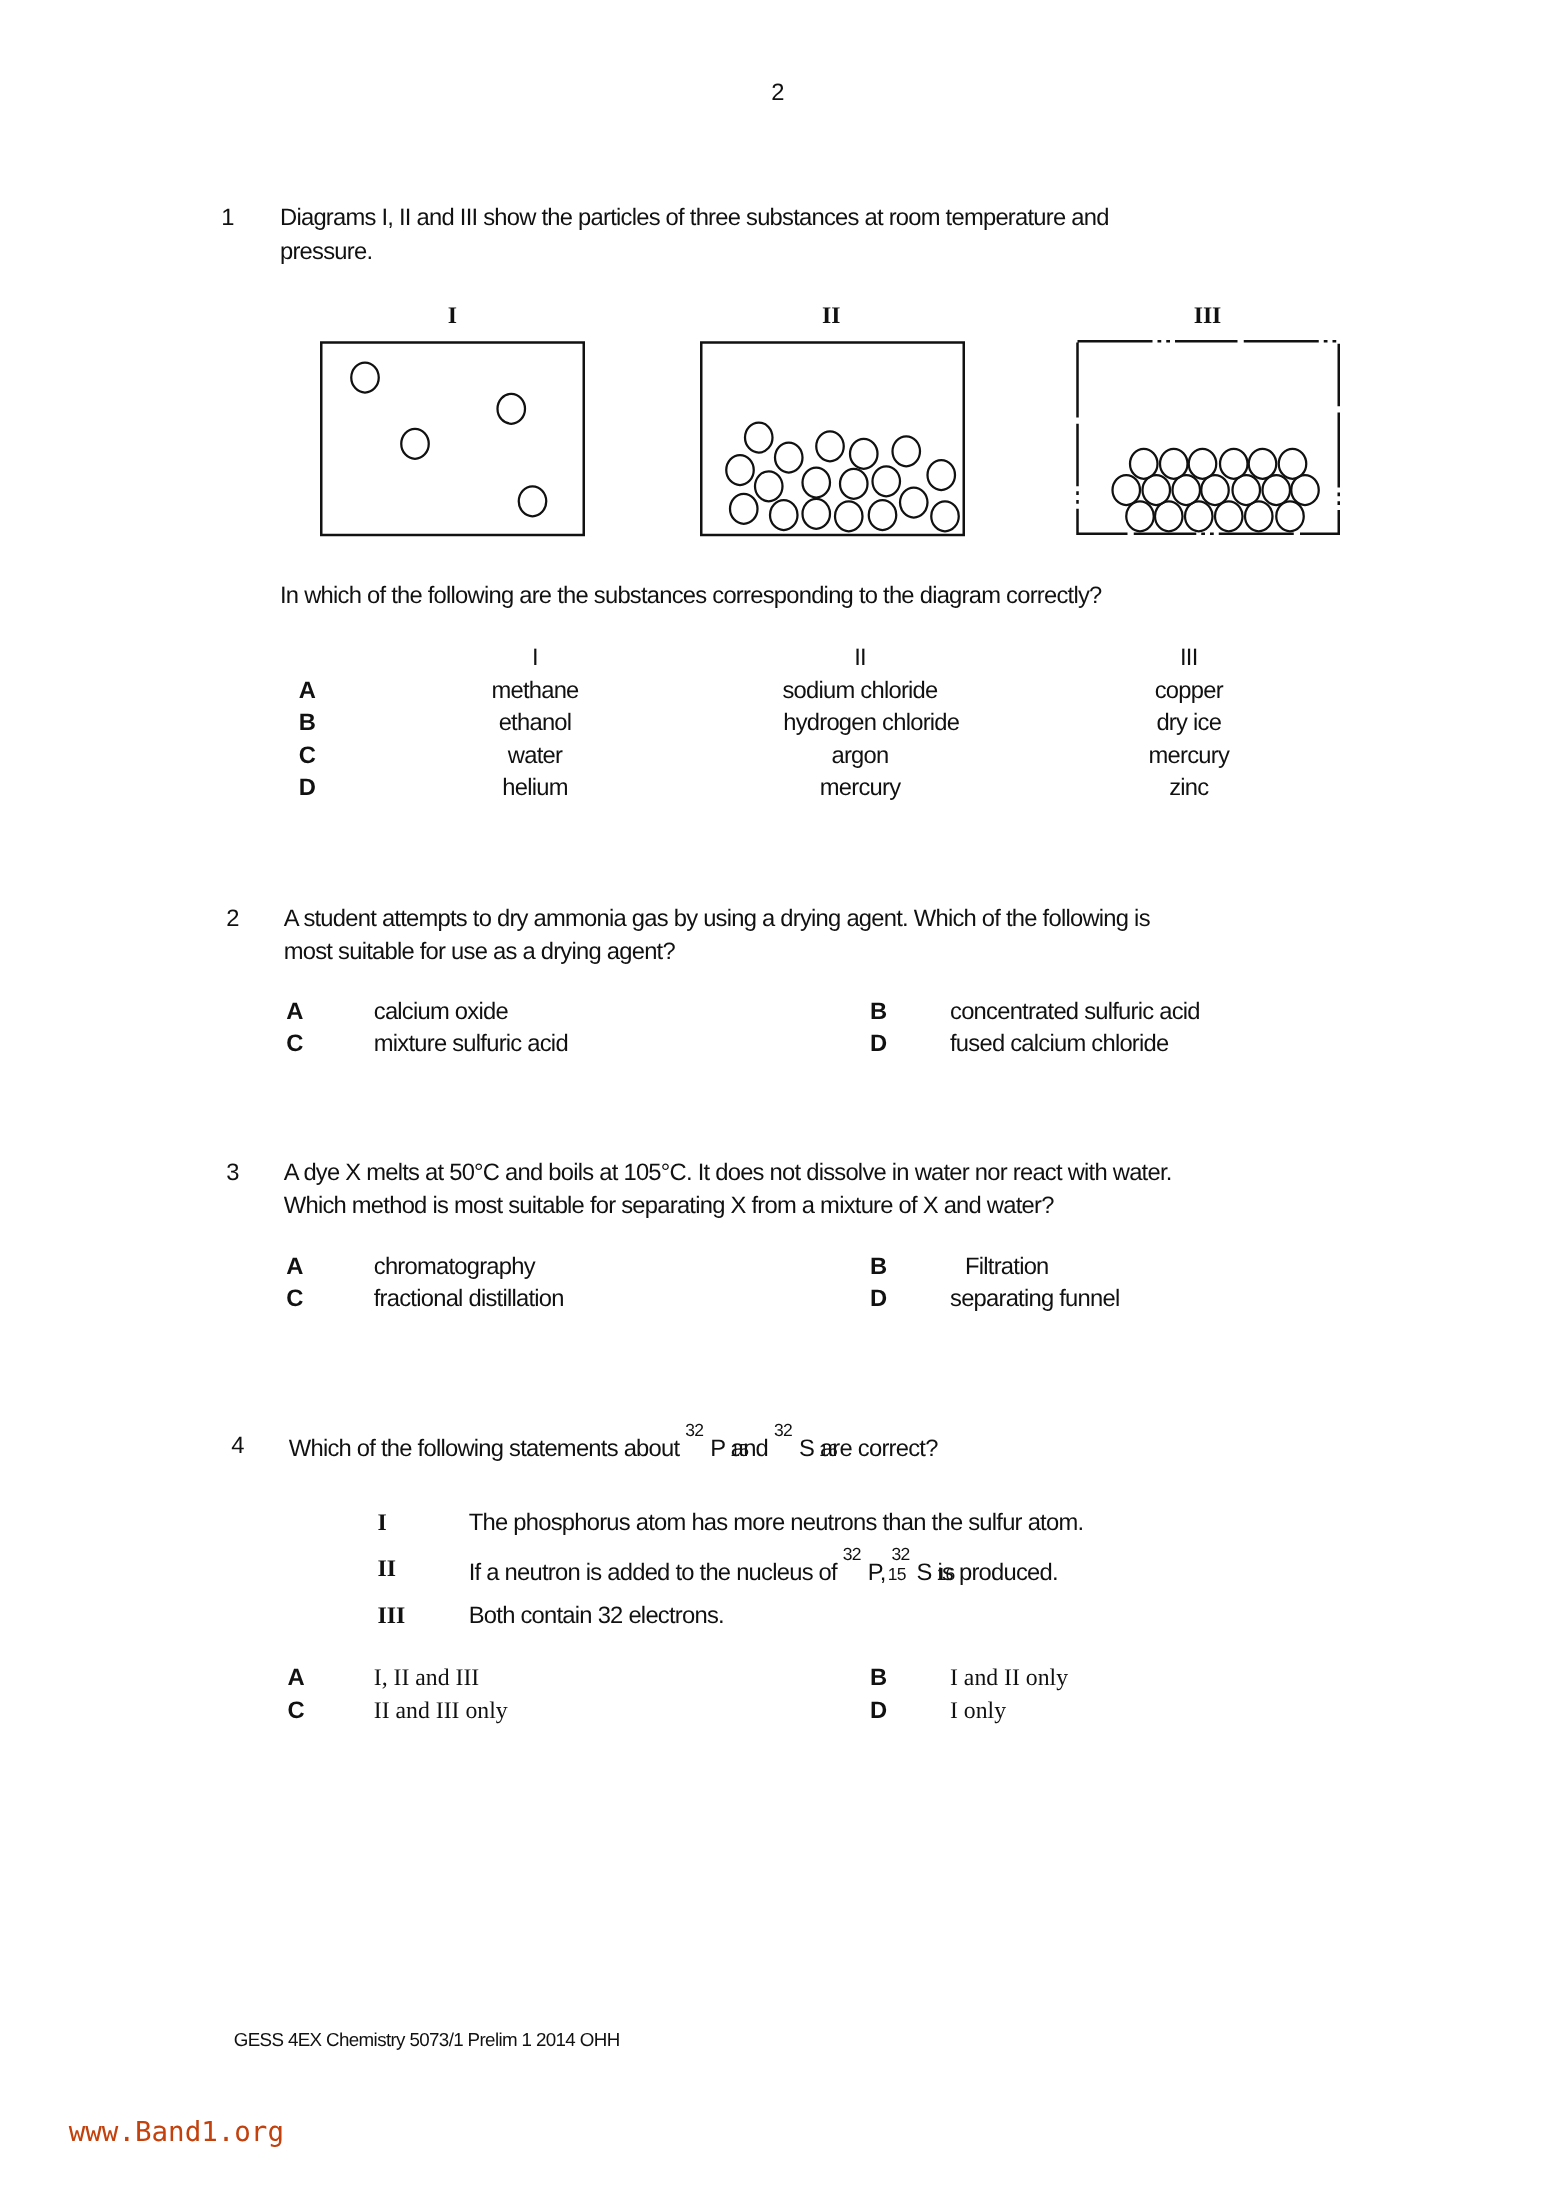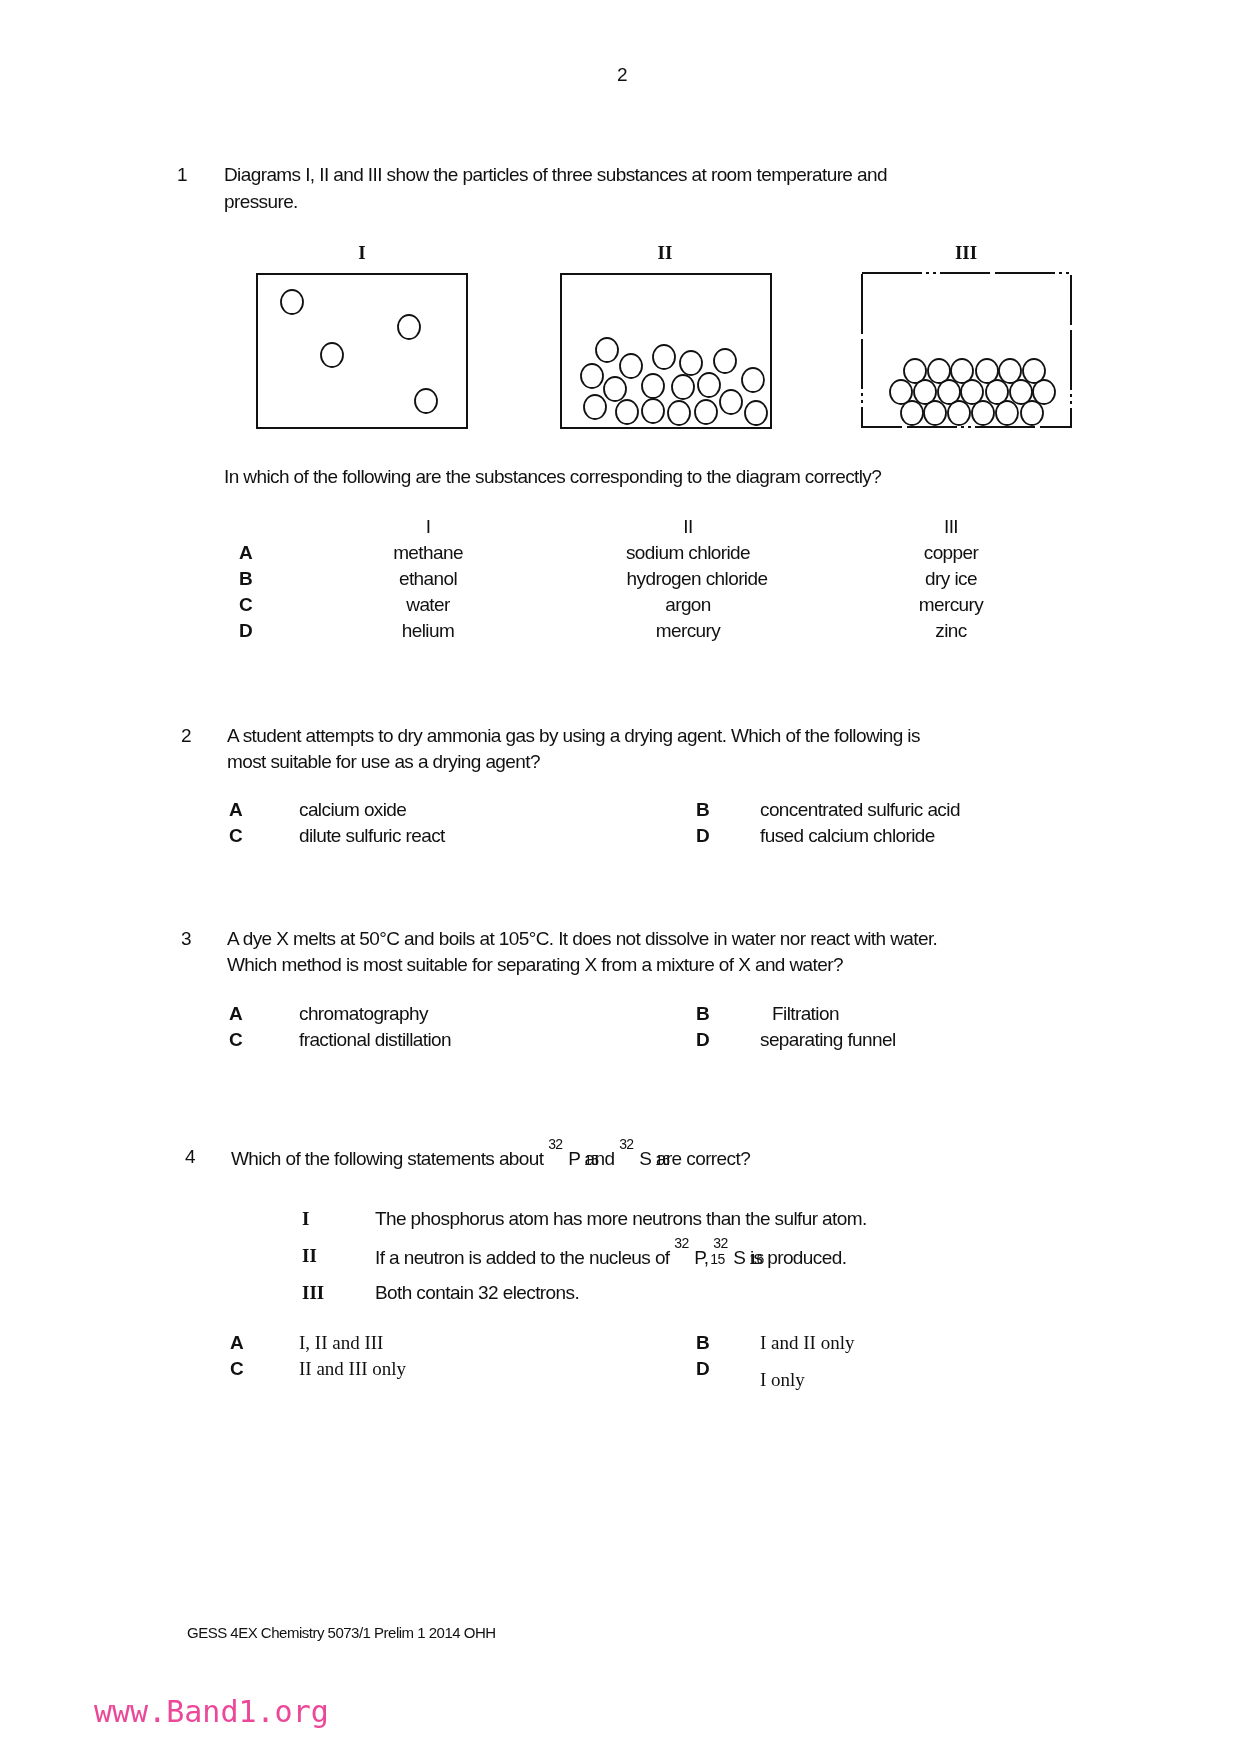--- a/index.html
+++ b/index.html
@@ -8,21 +8,21 @@
   .abs { position: absolute; white-space: nowrap; }
   .t { font-size: 19px; letter-spacing: -0.6px; }
   .b { font-weight: bold; }
   .roman { font-family: "Liberation Serif", serif; font-weight: bold; font-size: 19px; }
   .center { transform: translateX(-50%); }
   .iso { display: inline-block; position: relative; width: 20px; height: 1em; vertical-align: baseline; }
   .iso .mass { position: absolute; left: 0; top: -9px; font-size: 14px; line-height: 14px; }
   .iso .num { position: absolute; left: 0; top: 7px; font-size: 14px; line-height: 14px; margin-left: 36px; }
   svg { position: absolute; left: 0; top: 0; }
   .footer { font-size: 15px; letter-spacing: -0.5px; }
-  .watermark { font-family: "DejaVu Sans Mono", monospace; font-size: 30px; color: #ec4899; margin-left: 39px; }
+  .watermark { font-family: "DejaVu Sans Mono", monospace; font-size: 22px; color: #c2410c; }
 </style>
 </head>
 <body>
 
 <div class="abs t center" style="left:622px; top:64px;">2</div>
 
 <div>
   <div class="abs t" style="left:177px; top:164px;">1</div>
   <div class="abs t" style="left:224px; top:164px;">Diagrams I, II and III show the particles of three substances at room temperature and</div>
   <div class="abs t" style="left:224px; top:191px;">pressure.</div>
@@ -132,21 +132,21 @@
   <div>
     <span class="abs t b" style="left:229px; top:799px;">A</span>
     <span class="abs t" style="left:299px; top:799px;">calcium oxide</span>
   </div>
   <div>
     <span class="abs t b" style="left:696px; top:799px;">B</span>
     <span class="abs t" style="left:760px; top:799px;">concentrated sulfuric acid</span>
   </div>
   <div>
     <span class="abs t b" style="left:229px; top:825px;">C</span>
-    <span class="abs t" style="left:299px; top:825px;">dilute sulfuric react</span>
+    <span class="abs t" style="left:299px; top:825px;">mixture sulfuric acid</span>
   </div>
   <div>
     <span class="abs t b" style="left:696px; top:825px;">D</span>
     <span class="abs t" style="left:760px; top:825px;">fused calcium chloride</span>
   </div>
 </div>
 
 <div>
   <div class="abs t" style="left:181px; top:928px;">3</div>
   <div class="abs t" style="left:227px; top:928px;">A dye X melts at 50°C and boils at 105°C. It does not dissolve in water nor react with water.</div>
@@ -205,18 +205,18 @@
   <div>
     <span class="abs t b" style="left:696px; top:1332px;">B</span>
     <span class="abs roman" style="left:760px; top:1332px; font-weight:normal;">I and II only</span>
   </div>
   <div>
     <span class="abs t b" style="left:230px; top:1358px;">C</span>
     <span class="abs roman" style="left:299px; top:1358px; font-weight:normal;">II and III only</span>
   </div>
   <div>
     <span class="abs t b" style="left:696px; top:1358px;">D</span>
-    <span class="abs roman" style="left:760px; top:1358px; font-weight:normal;margin-top:11px;">I only</span>
+    <span class="abs roman" style="left:760px; top:1358px; font-weight:normal;">I only</span>
   </div>
 </div>
 
 <div class="abs footer" style="left:187px; top:1624px;">GESS 4EX Chemistry 5073/1 Prelim 1 2014 OHH</div>
 <div class="abs watermark" style="left:55px; top:1694px;">www.Band1.org</div>
 
 </body></html>

